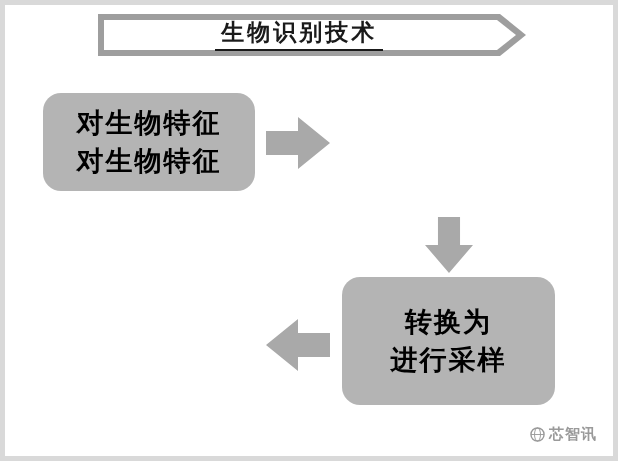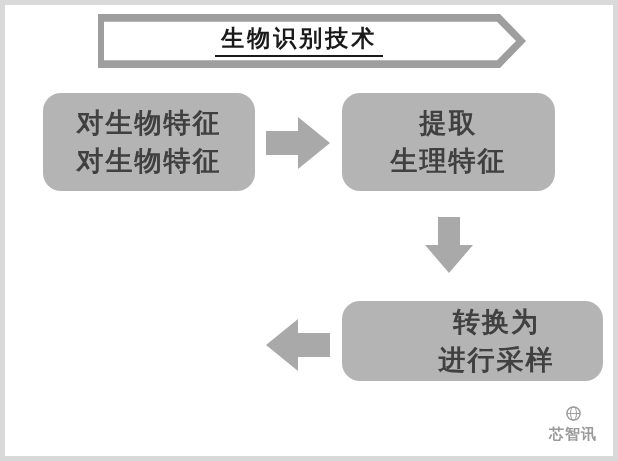--- a/index.html
+++ b/index.html
@@ -17,21 +17,21 @@
     border: 5px solid var(--frame, #d9d9d9);
     overflow: hidden;
   }
 
   
   .banner {
     position: absolute;
     left: 93px;
     top: 9px;
     width: 428px;
-    height: 54px;
+    height: 42px;
   }
   .banner svg {
     position: absolute;
     left: 0; top: 0;
     width: 100%; height: 100%;
     display: block;
   }
   .banner-label {
     position: absolute;
     left: 0; top: 0;
@@ -49,34 +49,34 @@
     border-bottom: 2px solid var(--titletext, #1a1a1a);
     padding: 0 6px 2px 6px;
     line-height: 1.2;
   }
 
   
   .box {
     position: absolute;
     background: var(--box, #b4b4b4);
     border-radius: 18px;
-    color: #404040;
+    color: #000000;
     font-weight: bold;
     font-size: 27px;
     letter-spacing: 2px;
     display: flex;
     flex-direction: column;
     align-items: center;
     justify-content: center;
     text-align: center;
     line-height: 38px;
   }
   .box1 { left: 38px;  top: 88px;  width: 212px; height: 98px; }
   .box2 { left: 337px; top: 88px;  width: 213px; height: 98px; }
-  .box3 { left: 337px; top: 296px; width: 213px; height: 80px; padding-left: 48px; }
+  .box3 { left: 337px; top: 272px; width: 213px; height: 128px; }
   .box4 { left: 38px;  top: 288px; width: 212px; height: 104px; }
 
   
   .arrow {
     position: absolute;
     background: var(--arrow, #a9a9a9);
   }
   .arrow-right {
     left: 261px; top: 112px; width: 64px; height: 52px;
     clip-path: polygon(0 27%, 50% 27%, 50% 0, 100% 50%, 50% 100%, 50% 73%, 0 73%);
@@ -95,21 +95,20 @@
     position: absolute;
     right: 16px;
     bottom: 12px;
     display: flex;
     align-items: center;
     gap: 4px;
     color: #9a9a9a;
     font-size: 15px;
     font-weight: bold;
     letter-spacing: 1px;
-    flex-direction: column;
   }
   .watermark .logo {
     width: 15px;
     height: 15px;
     display: inline-block;
   }
 </style>
 </head>
 <body>
 
@@ -125,24 +124,20 @@
     </div>
   </div>
 
   <div class="box box1">
     <span>对生物特征</span>
     <span>对生物特征</span>
   </div>
 
   <div class="arrow arrow-right"></div>
 
-  <div class="box box2">
-    <span>提取</span>
-    <span>生理特征</span>
-  </div>
 
   <div class="arrow arrow-down"></div>
 
   <div class="box box3">
     <span>转换为</span>
     <span>进行采样</span>
   </div>
 
   <div class="arrow arrow-left"></div>
 

